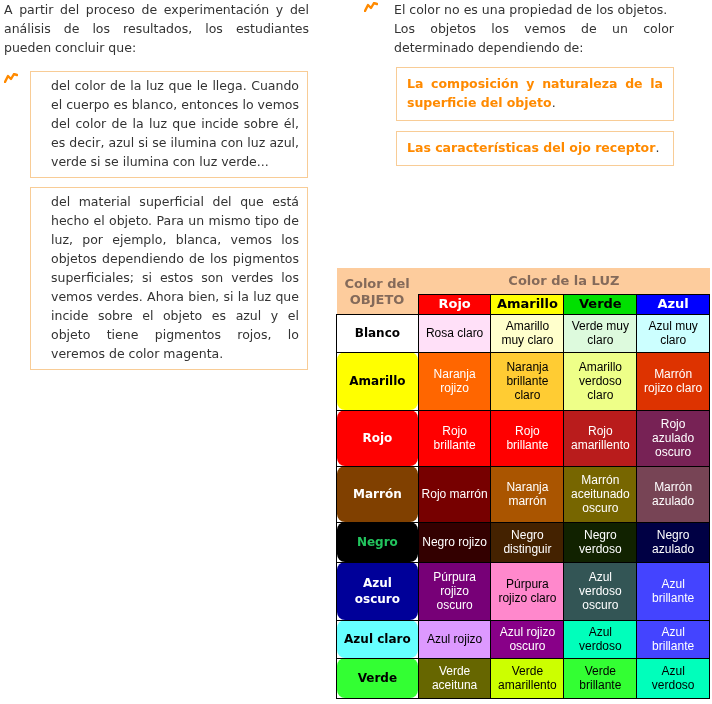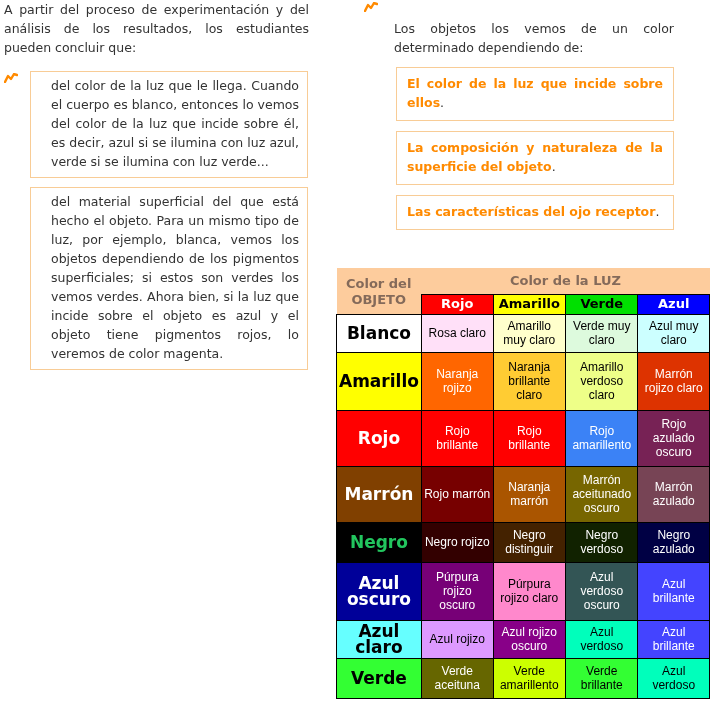--- a/index.html
+++ b/index.html
@@ -19,46 +19,43 @@
   .left-col .box:first-of-type { margin-top: 6px; }
   .right-col .box { margin-left: 30px; width: 278px; color: #ff8a00; font-weight: bold; padding: 6px 10px 8px 10px; margin-top: 10px; }
   .right-col .box .dot { color: #333333; font-weight: normal; }
 
   .table-wrap { position: absolute; left: 336px; top: 268px; width: 374px; }
   table { border-collapse: collapse; width: 374px; font-family: "Liberation Sans", sans-serif; font-size: 12px; line-height: 14px; }
   th.corner { background: #fdcc9d; color: #846a5a; font-family: "DejaVu Sans", sans-serif; font-weight: bold; font-size: 13px; line-height: 16px; width: 82px; vertical-align: middle; padding-top: 2px; }
   th.luz-title { background: #fdcc9d; color: #846a5a; font-family: "DejaVu Sans", sans-serif; font-weight: bold; font-size: 13px; height: 26px; }
   th.luz { font-family: "DejaVu Sans", sans-serif; font-weight: bold; font-size: 13px; height: 20px; border: 1px solid #000; }
   td { border: 1px solid #000; text-align: center; vertical-align: middle; padding: 1px 2px; }
-  td.obj { font-family: "DejaVu Sans", sans-serif; font-weight: bold; font-size: 17px; line-height: 16px; }
+  td.obj { font-family: "DejaVu Sans", sans-serif; font-weight: bold; font-size: 12px; line-height: 16px; border-radius: 8px; }
 </style>
 </head>
 <body>
 
 <div class="left-col">
   <p class="intro">A partir del proceso de experimentación y del análisis de los resultados, los estudiantes pueden concluir que:</p>
   <div class="bullet">
     <svg class="bullet-icon" viewBox="0 0 14 10">
         <path d="M1 9 L4 3 L7 6 L10 1 L13 2" stroke="#ff8a00" stroke-width="2.4" fill="none" stroke-linecap="round" stroke-linejoin="round"></path>
       </svg>
   </div>
   <div class="box">del color de la luz que le llega. Cuando el cuerpo es blanco, entonces lo vemos del color de la luz que incide sobre él, es decir, azul si se ilumina con luz azul, verde si se ilumina con luz verde...</div>
   <div class="box">del material superficial del que está hecho el objeto. Para un mismo tipo de luz, por ejemplo, blanca, vemos los objetos dependiendo de los pigmentos superficiales; si estos son verdes los vemos verdes. Ahora bien, si la luz que incide sobre el objeto es azul y el objeto tiene pigmentos rojos, lo veremos de color magenta.</div>
 </div>
 
 <div class="right-col">
   <div class="bullet">
     <svg class="bullet-icon" style="left:-2px" viewBox="0 0 14 10">
         <path d="M1 9 L4 3 L7 6 L10 1 L13 2" stroke="#ff8a00" stroke-width="2.4" fill="none" stroke-linecap="round" stroke-linejoin="round"></path>
       </svg>
-    <br>
+    <span>El color no es una propiedad de los objetos.</span><br>
     <span>Los objetos los vemos de un color determinado dependiendo de:</span>
-  </div>
-  <div class="box" style="margin-top:10px">
-    <span>El color de la luz que incide sobre ellos</span><span class="dot">.</span>
   </div>
   <div class="box">
     <span>La composición y naturaleza de la superficie del objeto</span><span class="dot">.</span>
   </div>
   <div class="box">
     <span>Las características del ojo receptor</span><span class="dot">.</span>
   </div>
 </div>
 
 <div class="table-wrap">
@@ -87,21 +84,21 @@
           <td class="obj" style="background: rgb(255, 255, 0); color: rgb(0, 0, 0);">Amarillo</td>
           <td style="background: rgb(255, 102, 0); color: rgb(255, 255, 255); width: 73px;">Naranja rojizo</td>
           <td style="background: rgb(255, 204, 51); color: rgb(0, 0, 0); width: 73px;">Naranja brillante claro</td>
           <td style="background: rgb(238, 255, 136); color: rgb(0, 0, 0); width: 73px;">Amarillo verdoso claro</td>
           <td style="background: rgb(221, 51, 0); color: rgb(255, 255, 255); width: 73px;">Marrón rojizo claro</td>
         </tr>
         <tr style="height: 56px;">
           <td class="obj" style="background: rgb(255, 0, 0); color: rgb(255, 255, 255);">Rojo</td>
           <td style="background: rgb(255, 0, 0); color: rgb(255, 255, 255); width: 73px;">Rojo brillante</td>
           <td style="background: rgb(255, 0, 0); color: rgb(255, 255, 255); width: 73px;">Rojo brillante</td>
-          <td style="background: #3b82f6; color: rgb(255, 255, 255); width: 73px;">Rojo amarillento</td>
+          <td style="background: #b91c1c; color: rgb(255, 255, 255); width: 73px;">Rojo amarillento</td>
           <td style="background: rgb(119, 34, 85); color: rgb(255, 255, 255); width: 73px;">Rojo azulado oscuro</td>
         </tr>
         <tr style="height: 56px;">
           <td class="obj" style="background: rgb(128, 64, 0); color: rgb(255, 255, 255);">Marrón</td>
           <td style="background: rgb(119, 0, 0); color: rgb(255, 255, 255); width: 73px;">Rojo marrón</td>
           <td style="background: rgb(170, 85, 0); color: rgb(255, 255, 255); width: 73px;">Naranja marrón</td>
           <td style="background: rgb(119, 102, 0); color: rgb(255, 255, 255); width: 73px;">Marrón aceitunado oscuro</td>
           <td style="background: rgb(119, 68, 85); color: rgb(255, 255, 255); width: 73px;">Marrón azulado</td>
         </tr>
         <tr style="height: 40px;">

